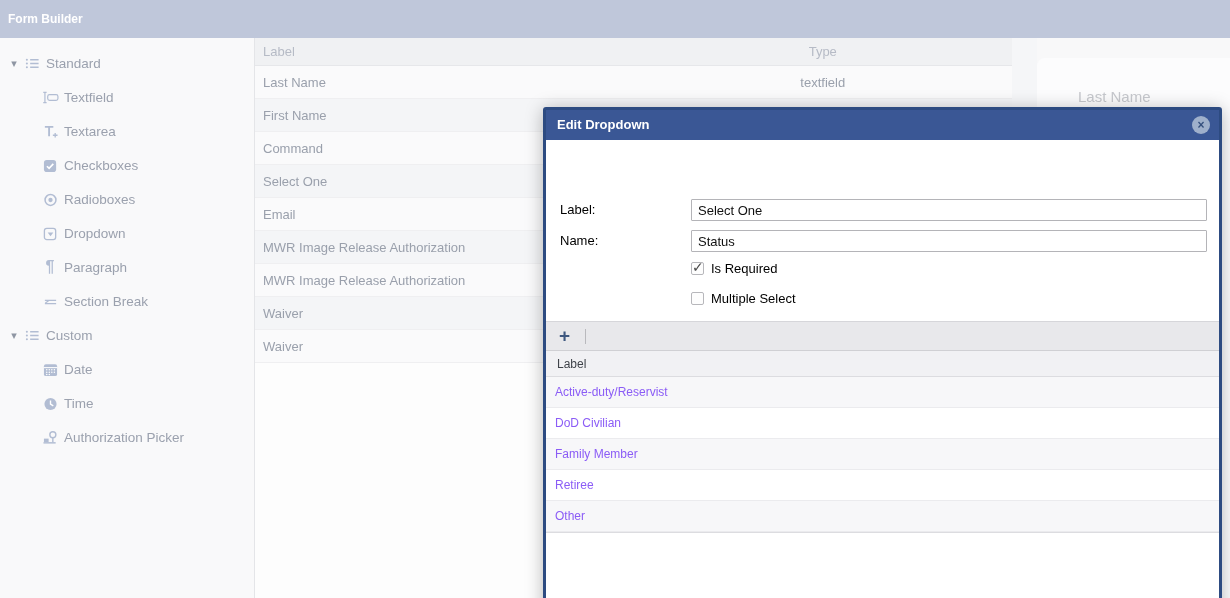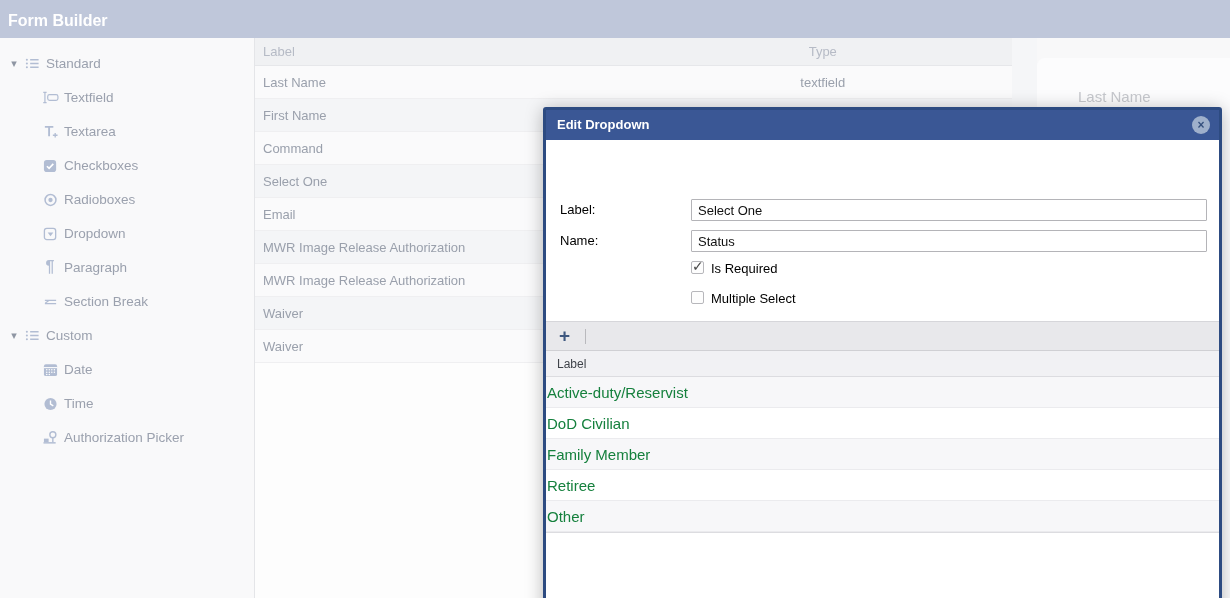--- a/index.html
+++ b/index.html
@@ -1,21 +1,21 @@
 <!DOCTYPE html>
 <html><head>
 <meta charset="utf-8">
 <style>
   * { margin:0; padding:0; box-sizing:border-box; }
   html,body { width:1230px; height:598px; overflow:hidden; }
   body { font-family:"Liberation Sans","DejaVu Sans",sans-serif; background:#f8f8f9; position:relative; }
 
   
   .app-header { position:absolute; left:0; top:0; width:1230px; height:38px; background:#bfc7da; }
-  .app-title { display:block; padding:12px 0 0 8px; font-size:16px; font-weight:bold; color:#ffffff; }
+  .app-title { display:block; padding:12px 0 0 8px; font-size:12px; font-weight:bold; color:#ffffff; }
 
   
   .sidebar { position:absolute; left:0; top:38px; width:255px; height:560px; background:#f9f9fa; border-right:1px solid #e4e5e8; color:#9ba1ae; }
   .tree { padding-top:8px; }
   .tree-row { display:flex; align-items:center; height:34px; font-size:13.5px; cursor:default; }
   .tree-row.section { padding-left:6px; }
   .tree-row.item { padding-left:40px; }
   .expander { width:16px; font-size:11px; color:#8f96a3; text-align:center; }
   .icon { width:20px; display:inline-flex; justify-content:center; align-items:center; color:#b2bdd3; margin-right:4px; }
   .icon svg { display:block; }
@@ -40,31 +40,31 @@
   
   .modal { position:absolute; left:543px; top:107px; width:679px; height:550px; background:#ffffff; border:3px solid #2d4b81; border-radius:3px; box-shadow:0 2px 18px rgba(0,0,0,.28); z-index:10; }
   .modal-header { position:relative; height:30px; background:#3a5795; }
   .modal-title { display:block; padding:7px 0 0 11px; font-size:13px; font-weight:bold; color:#ffffff; }
   .modal-close { position:absolute; right:9px; top:6px; width:18px; height:18px; border-radius:50%; background:#9fb0cb; color:#35507e; font-size:12px; font-weight:bold; line-height:18px; text-align:center; cursor:pointer; }
 
   .modal-form { padding:15px 12px 0 14px;margin-top:44px; }
   .form-row { display:flex; margin-bottom:9px; }
   .form-label { width:131px; font-size:13px; color:#000; padding-top:3px; }
   .form-input { flex:1; height:22px; border:1px solid #b4b4b8; border-radius:1px; font-family:inherit; font-size:13px; color:#111; padding:1px 6px; background:#fff; }
-  .cb-row { display:flex; align-items:flex-start; margin:0 0 15px 131px; }
+  .cb-row { display:flex; align-items:center; margin:0 0 15px 131px; }
   .cbox { position:relative; width:13px; height:13px; border:1px solid #b7b7bb; background:#fdfdfd; border-radius:2px; margin-right:7px; cursor:pointer; }
   .cbox.checked::after { content:"\2713"; position:absolute; left:0px; top:-4px; font-size:14px; font-weight:bold; color:#4a4a4a; }
   .cb-label { font-size:13px; color:#000; }
 
   .modal-toolbar { height:30px; background:#e8e8eb; border-top:1px solid #d6d6da; border-bottom:1px solid #d0d0d4; display:flex; align-items:center; padding-left:13px; margin-top:3px; }
   .add-btn { font-size:19px; font-weight:bold; color:#3e5880; line-height:20px; cursor:pointer; }
   .toolbar-sep { width:1px; height:15px; background:#b9b9bd; margin-left:15px; }
 
   .opt-header { height:26px; line-height:26px; background:#f1f1f4; border-bottom:1px solid #dcdce0; font-size:12px; color:#3f434a; padding-left:11px; }
-  .opt-row { height:31px; line-height:31px; font-size:15px; color:#15803d; padding-left:1px; border-bottom:1px solid #ebebee; background:#ffffff; cursor:pointer; }
+  .opt-row { height:31px; line-height:31px; font-size:12px; color:#8b5cf6; padding-left:9px; border-bottom:1px solid #ebebee; background:#ffffff; cursor:pointer; }
   .opt-row:nth-child(even) { background:#f7f7f9; }
   .opt-table { border-bottom:1px solid #dcdce0; }
 
   .modal-footer { position:absolute; left:0; right:17px; bottom:0; height:52px; padding:0 14px; }
   .btn { display:inline-block; margin-top:8px; background:linear-gradient(#5a76a6,#44619b); border:2px solid #2a4878; border-radius:5px; color:#fff; font-family:inherit; font-weight:bold; font-size:13px; padding:5px 12px; cursor:pointer; text-shadow:0 -1px 0 rgba(0,0,0,.25); box-shadow:inset 0 1px 0 rgba(255,255,255,.18); }
   .btn-save { float:right; }
   .btn-cancel { float:left; }
 </style>
 </head>
 <body>

